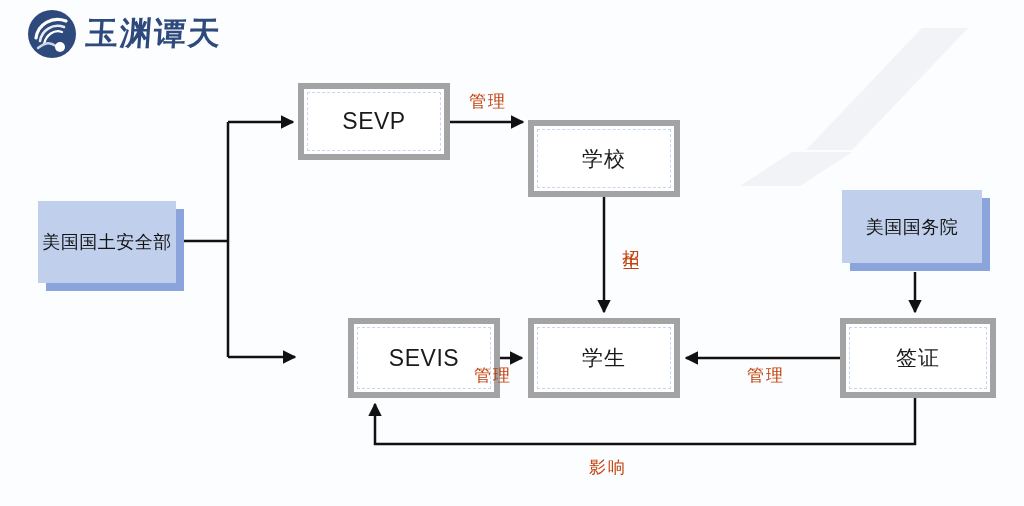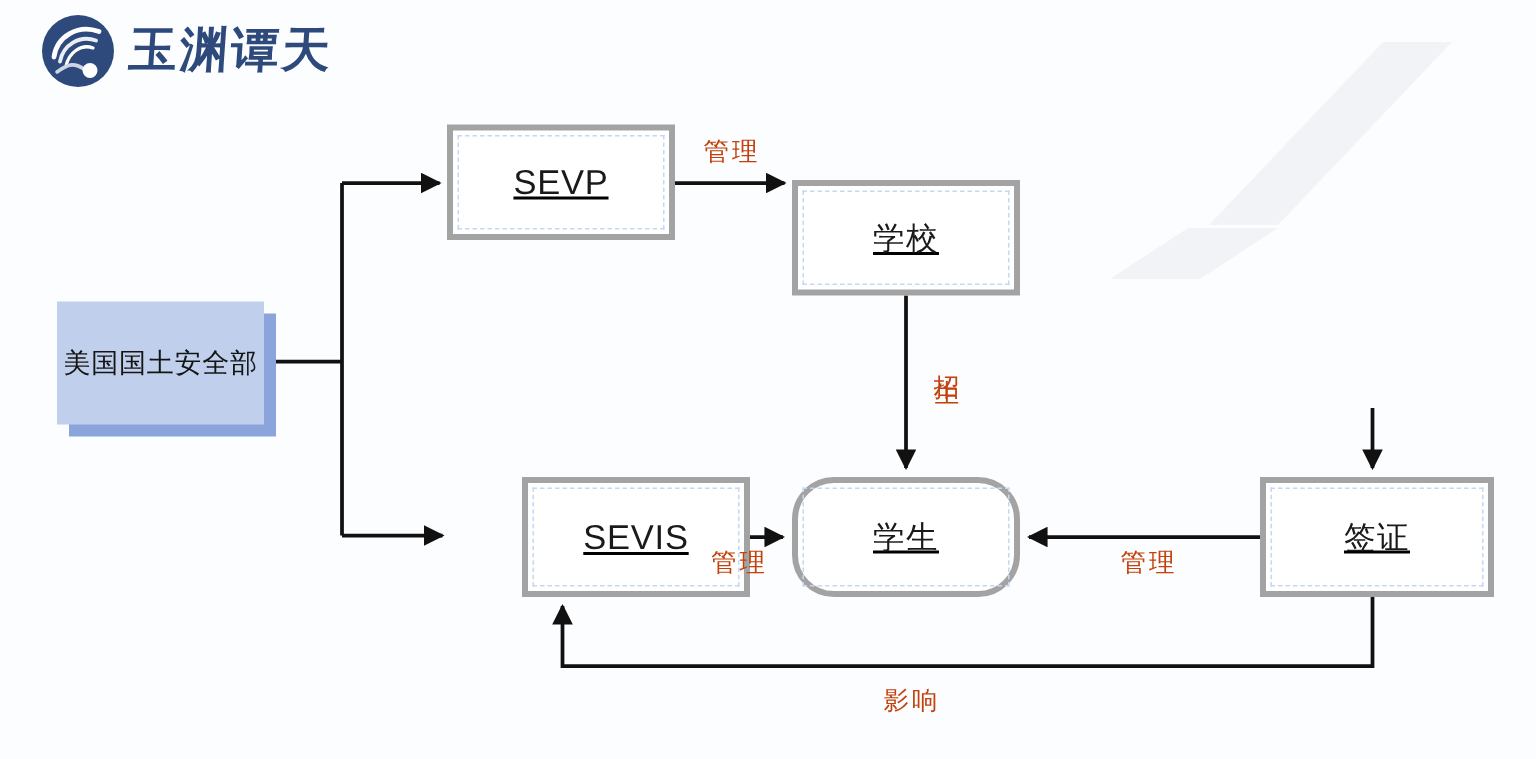--- a/index.html
+++ b/index.html
@@ -47,22 +47,21 @@
   
   .node {
     position: absolute;
     box-sizing: border-box;
     display: flex;
     align-items: center;
     justify-content: center;
   }
   .node.outlined {
     background: #ffffff;
-    border: 4px solid #a3a3a3;
-    text-decoration: underline;
+    border: 6px solid #a3a3a3;
   }
   .node.outlined .inner-dash {
     position: absolute;
     inset: 3px;
     border: 1px dashed #c5d7f2;
     pointer-events: none;
   }
   .node.outlined .node-label {
     position: relative;
     font-size: 21px;
@@ -141,37 +140,40 @@
       <path d="M12 40 C 20 34, 24 34, 30 38" stroke="#cdd6e6" stroke-width="2.4" fill="none" stroke-linecap="round"></path>
       <circle cx="34" cy="39" r="5" fill="#ffffff"></circle>
     </svg>
     <span class="brand-text">玉渊谭天</span>
   </div>
 
   <div class="node filled" style="left:38px; top:201px; width:138px; height:82px;">
     <span class="node-label">美国国土安全部</span>
   </div>
 
+  <div class="node filled" style="left:842px; top:190px; width:140px; height:73px;">
+    <span class="node-label">美国国务院</span>
+  </div>
 
   <div class="node outlined" style="left:298px; top:83px; width:152px; height:77px;">
     <span class="inner-dash"></span>
     <span class="node-label latin">SEVP</span>
   </div>
 
   <div class="node outlined" style="left:528px; top:82px; width:152px; height:77px;margin-top:38px;">
     <span class="inner-dash"></span>
     <span class="node-label">学校</span>
   </div>
 
   <div class="node outlined" style="left:300px; top:318px; width:152px; height:80px;margin-left:48px;">
     <span class="inner-dash"></span>
     <span class="node-label latin">SEVIS</span>
   </div>
 
-  <div class="node outlined" style="left:528px; top:318px; width:152px; height:80px;border-radius:28px;">
+  <div class="node outlined" style="left:528px; top:318px; width:152px; height:80px;">
     <span class="inner-dash"></span>
     <span class="node-label">学生</span>
   </div>
 
   <div class="node outlined" style="left:840px; top:318px; width:156px; height:80px;">
     <span class="inner-dash"></span>
     <span class="node-label">签证</span>
   </div>
 
   <div class="edge-label" style="left:488px; top:101px;">管理</div>

